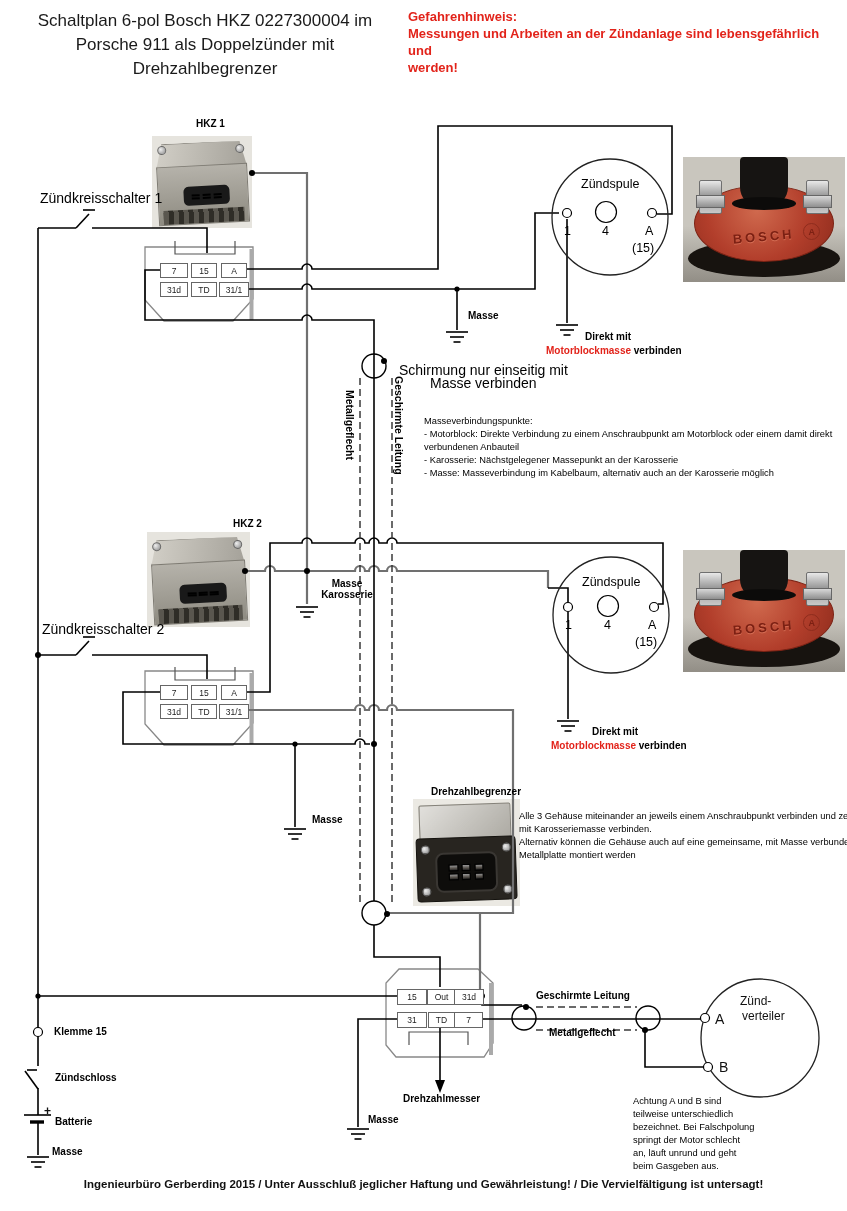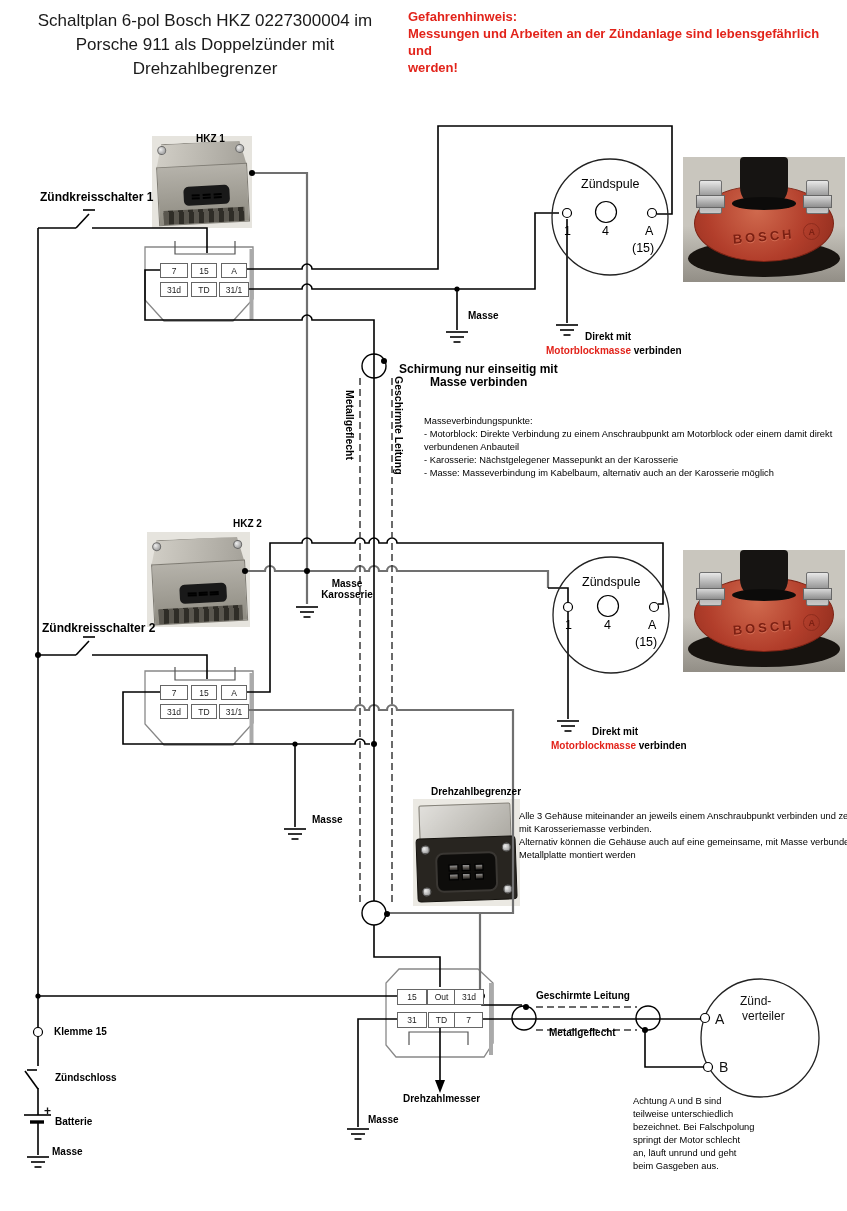--- a/index.html
+++ b/index.html
@@ -2,21 +2,21 @@
 <html><head>
 <meta charset="utf-8">
 <style>
   html,body{margin:0;padding:0;background:#fff;}
   #page{position:relative;width:847px;height:1211px;background:#ffffff;overflow:hidden;
         font-family:"Liberation Sans",sans-serif;color:#111;}
   .abs{position:absolute;}
   
   .title{font-size:17px;line-height:24px;text-align:center;color:#1a1a1a;}
   .warn{font-size:13px;line-height:17px;font-weight:bold;color:#e2231a;}
-  .lbl{font-size:12px;font-weight:bold;white-space:nowrap;color:#000;}
+  .lbl{font-size:14px;font-weight:normal;white-space:nowrap;color:#000;}
   .lbl2{font-size:10px;font-weight:bold;white-space:nowrap;color:#000;}
   .note{font-size:9.3px;line-height:13px;white-space:nowrap;color:#000;}
   .coil-t{font-size:12.5px;white-space:nowrap;color:#000;}
   .vert{writing-mode:vertical-rl;font-size:10.5px;font-weight:bold;white-space:nowrap;color:#000;}
   .red{color:#e2231a;}
   .pin{position:absolute;border:1.2px solid #666;background:#fff;display:flex;align-items:center;
        justify-content:center;font-size:8.5px;color:#222;z-index:6;}
   .footer{font-size:11.5px;font-weight:bold;text-align:center;color:#111;}
   
   .photo{position:absolute;z-index:1;}
@@ -331,21 +331,21 @@
     <div>Porsche 911 als Doppelzünder mit</div>
     <div>Drehzahlbegrenzer</div>
   </div>
 
   <div class="abs lab warn" style="left:408px;top:8px;width:430px;">
     <div>Gefahrenhinweis:</div>
     <div>Messungen und Arbeiten an der Zündanlage sind lebensgefährlich und</div>
     <div>werden!</div>
   </div>
 
-  <div class="abs lab lbl2" style="left:196px;top:118px;margin-top:15px;">HKZ 1</div>
+  <div class="abs lab lbl2" style="left:196px;top:118px;">HKZ 1</div>
   <div class="abs lab lbl2" style="left:193px;top:518px;padding-left:40px;">HKZ 2</div>
   <div class="abs lab lbl" style="left:40px;top:190px;">Zündkreisschalter 1</div>
   <div class="abs lab lbl" style="left:42px;top:621px;">Zündkreisschalter 2</div>
 
   <div class="abs lab coil-t" style="left:581px;top:177px;">Zündspule</div>
   <div class="abs lab coil-t" style="left:564px;top:224px;">1</div>
   <div class="abs lab coil-t" style="left:602px;top:224px;">4</div>
   <div class="abs lab coil-t" style="left:645px;top:224px;">A</div>
   <div class="abs lab coil-t" style="left:632px;top:241px;">(15)</div>
 
@@ -403,14 +403,15 @@
     <div>an, läuft unrund und geht</div>
     <div>beim Gasgeben aus.</div>
   </div>
 
   <div class="abs lab lbl2" style="left:54px;top:1026px;">Klemme 15</div>
   <div class="abs lab lbl2" style="left:55px;top:1072px;">Zündschloss</div>
   <div class="abs lab lbl2" style="left:55px;top:1116px;">Batterie</div>
   <div class="abs lab lbl2" style="left:52px;top:1146px;">Masse</div>
   <div class="abs lab" style="left:44px;top:1104px;font-size:12px;font-weight:bold;">+</div>
 
+  <div class="abs lab footer" style="left:0;right:0;top:1178px;">Ingenieurbüro Gerberding 2015 / Unter Ausschluß jeglicher Haftung und Gewährleistung! / Die Vervielfältigung ist untersagt!</div>
 
 </div>
 
 </body></html>

